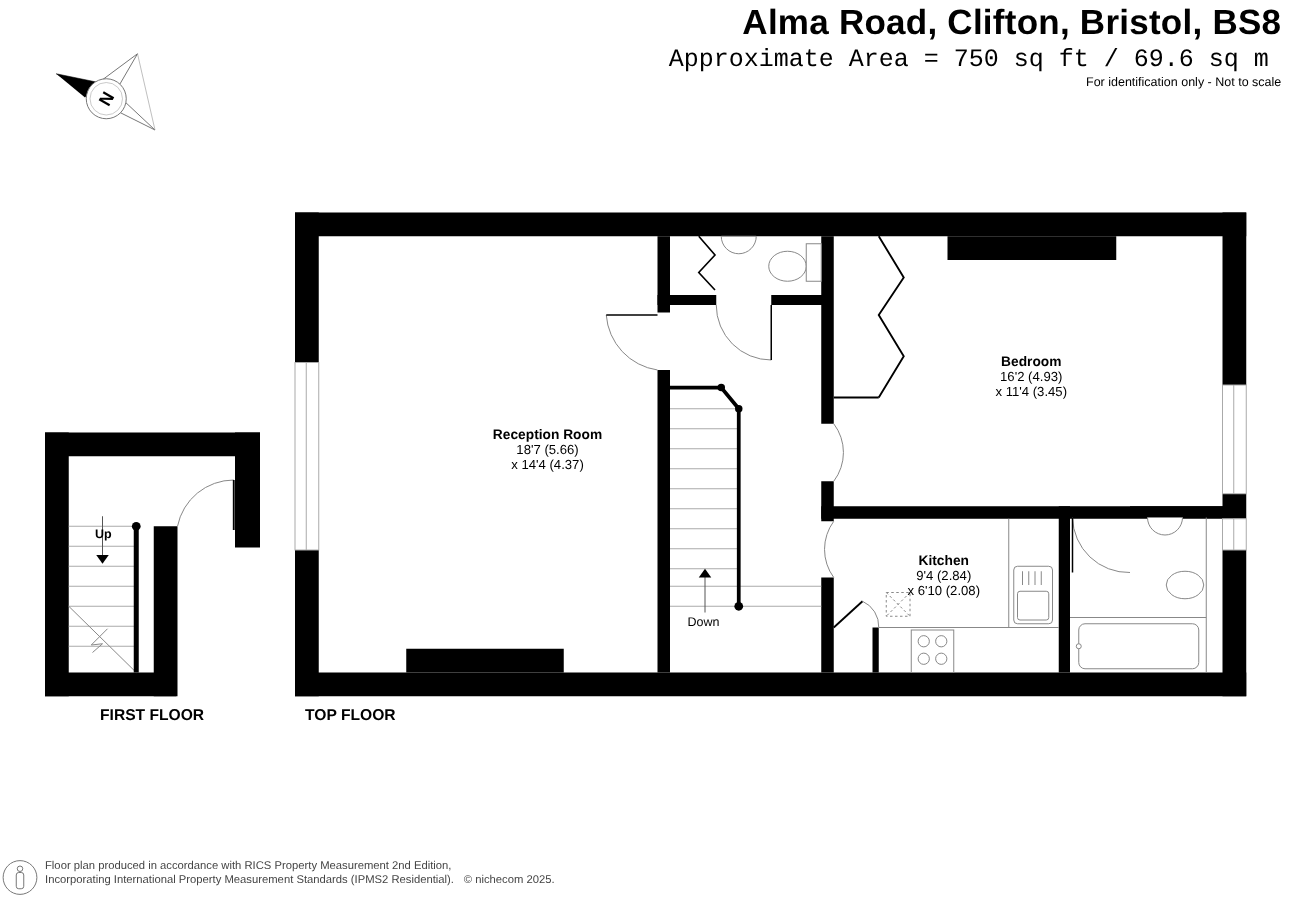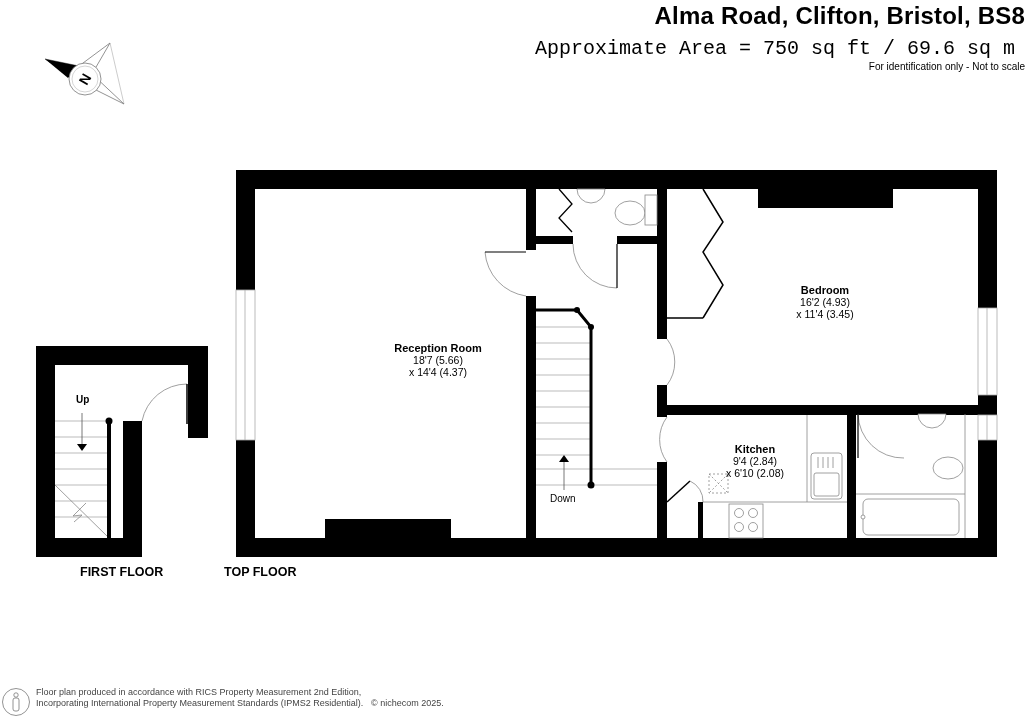--- a/index.html
+++ b/index.html
@@ -1,18 +1,18 @@
 <!DOCTYPE html>
 <html><head>
   <meta charset="utf-8">
   <style>
     html, body { margin: 0; padding: 0; background: #ffffff; }
     body { width: 1031px; height: 720px; position: relative; overflow: hidden;
            font-family: "Liberation Sans", sans-serif; color: #000; }
-    .title { position: absolute; right: 6px; top: 2px; font-size: 24px; font-weight: bold;
+    .title { position: absolute; right: 6px; top: 2px; font-size: 28px; font-weight: bold;
              letter-spacing: 0.2px; white-space: nowrap; }
     .area { position: absolute; right: 16px; top: 37px; font-size: 20px; white-space: nowrap; font-family: Liberation Mono, monospace; }
     .disclaimer { position: absolute; right: 6px; top: 61px; font-size: 10px; white-space: nowrap; }
     svg.plan { position: absolute; left: 0; top: 0; }
     .room-label { position: absolute; text-align: center; font-size: 10.5px; line-height: 12px; white-space: nowrap; transform: translateX(-50%); }
     .room-label .name { font-weight: bold; font-size: 11px; }
     .floor-label { position: absolute; font-weight: bold; font-size: 12.5px; white-space: nowrap; }
     .stair-label { position: absolute; font-size: 10px; font-weight: bold; white-space: nowrap; }
     .footer { position: absolute; left: 36px; top: 687px; font-size: 9px; line-height: 11px; color: #444; white-space: nowrap; }
     .footer-icon { position: absolute; left: 1px; top: 687px; }
@@ -189,25 +189,25 @@
   <div class="name">Bedroom</div>
   <div>16'2 (4.93)</div>
   <div>x 11'4 (3.45)</div>
 </div>
 <div class="room-label" style="left:755px; top:443px;">
   <div class="name">Kitchen</div>
   <div>9'4 (2.84)</div>
   <div>x 6'10 (2.08)</div>
 </div>
 
-<div class="stair-label" style="left:76px; top:394px;">Up</div>
+<div class="stair-label" style="left:76px; top:422px;">Up</div>
 <div class="stair-label" style="left:550px; top:493px; font-weight:normal;">Down</div>
 
 <div class="floor-label" style="left:36px; top:565px;padding-left:44px;">FIRST FLOOR</div>
-<div class="floor-label" style="left:224px; top:565px;">TOP FLOOR</div>
+<div class="floor-label" style="left:244px; top:565px;">TOP FLOOR</div>
 
 <svg class="footer-icon" width="30" height="30" viewBox="0 0 30 30">
   <circle cx="15" cy="15" r="13.5" fill="none" stroke="#777" stroke-width="0.8"></circle>
   <circle cx="15" cy="8" r="2.2" fill="none" stroke="#777" stroke-width="0.8"></circle>
   <rect x="12" y="11" width="6" height="13" rx="2" fill="none" stroke="#777" stroke-width="0.8"></rect>
 </svg>
 <div class="footer">
   <div>Floor plan produced in accordance with RICS Property Measurement 2nd Edition,</div>
   <div>Incorporating International Property Measurement Standards (IPMS2 Residential).</div>
 </div>

